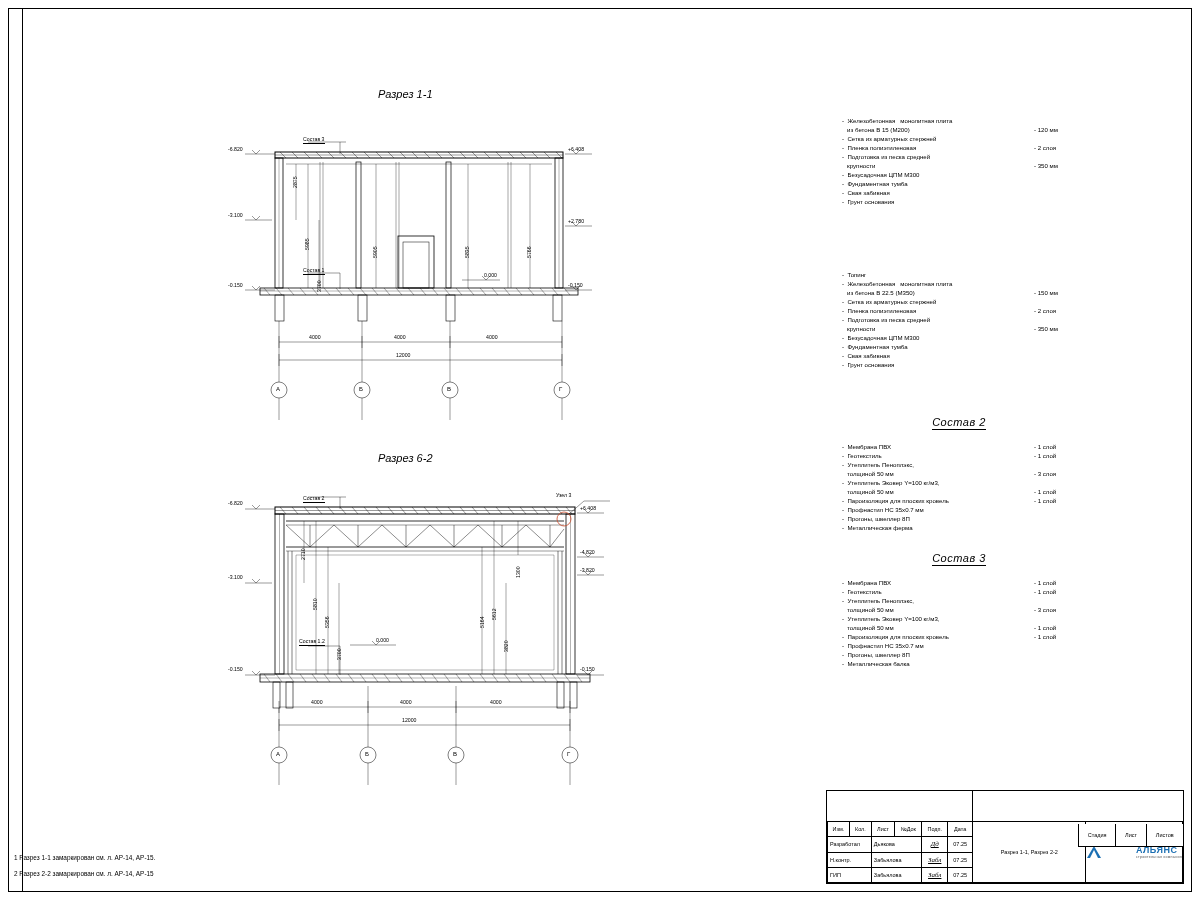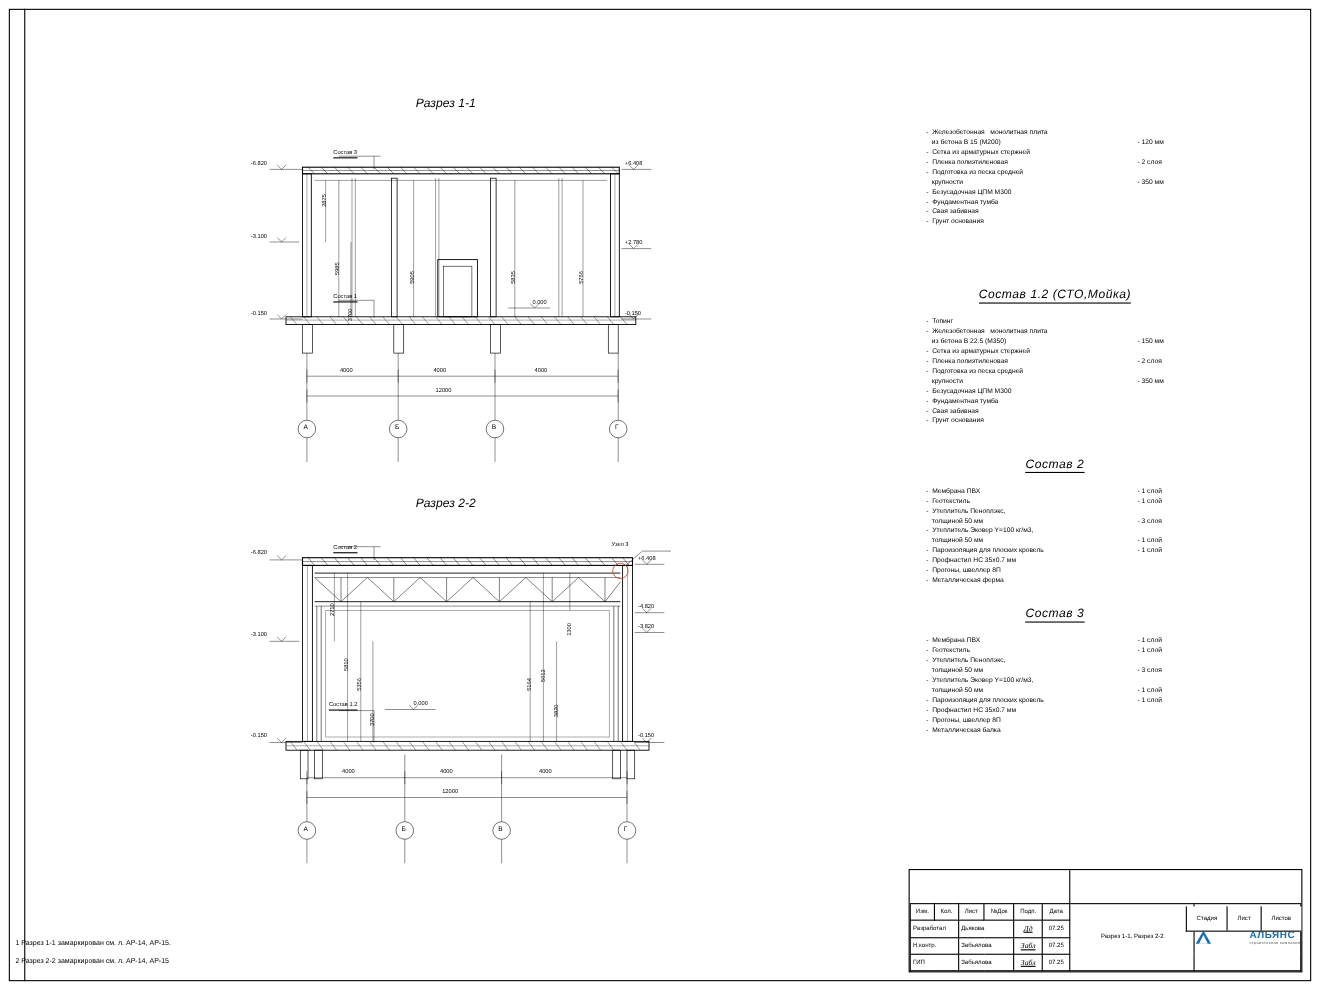--- a/index.html
+++ b/index.html
@@ -208,21 +208,21 @@
 <div class="abs tiny" style="left:396px;top:352px;">12000</div>
 
 <div class="abs tiny6" style="left:276px;top:386px;">А</div>
 <div class="abs tiny6" style="left:359px;top:386px;">Б</div>
 <div class="abs tiny6" style="left:447px;top:386px;">В</div>
 <div class="abs tiny6" style="left:559px;top:386px;">Г</div>
 
 <div class="abs tiny" style="left:303px;top:136px;border-bottom:1px solid #000;padding-bottom:1px;">Состав 3</div>
 <div class="abs tiny" style="left:303px;top:267px;border-bottom:1px solid #000;padding-bottom:1px;">Состав 1</div>
 
-<div class="abs seclabel" style="left:378px;top:452px;">Разрез 2-2</div>
+<div class="abs seclabel" style="left:378px;top:452px;">Разрез 6-2</div>
 
 <div class="abs" style="left:200px;top:485px;">
 <svg width="420" height="300" viewBox="0 0 420 300">
 
   <rect x="75" y="22" width="300" height="7" fill="none" stroke="#000" stroke-width="1"></rect>
   <line x1="75" y1="25.5" x2="375" y2="25.5" stroke="#000" stroke-width="0.4"></line>
   <g stroke="#000" stroke-width="0.4">
     <line x1="80" y1="22" x2="86" y2="29"></line>
         <line x1="92" y1="22" x2="98" y2="29"></line>
     <line x1="104" y1="22" x2="110" y2="29"></line>
@@ -451,21 +451,20 @@
 
 - 350 мм
 
 
 
 </div>
   </div>
 </div>
 
 <div class="abs" style="left:834px;top:258px;width:250px;">
-  <div style="text-align:center;"><span class="ttl ttl-u">Состав 1.2 (СТО,Мойка)</span></div>
   <div style="position:relative;height:104px;margin-top:12px;">
     <div class="spec" style="position:absolute;left:8px;top:0;">-  Топинг
 -  Железобетонная   монолитная плита
    из бетона В 22.5 (М350)
 -  Сетка из арматурных стержней
 -  Пленка полиэтиленовая
 -  Подготовка из песка средней
    крупности
 -  Безусадочная ЦПМ М300
 -  Фундаментная тумба

